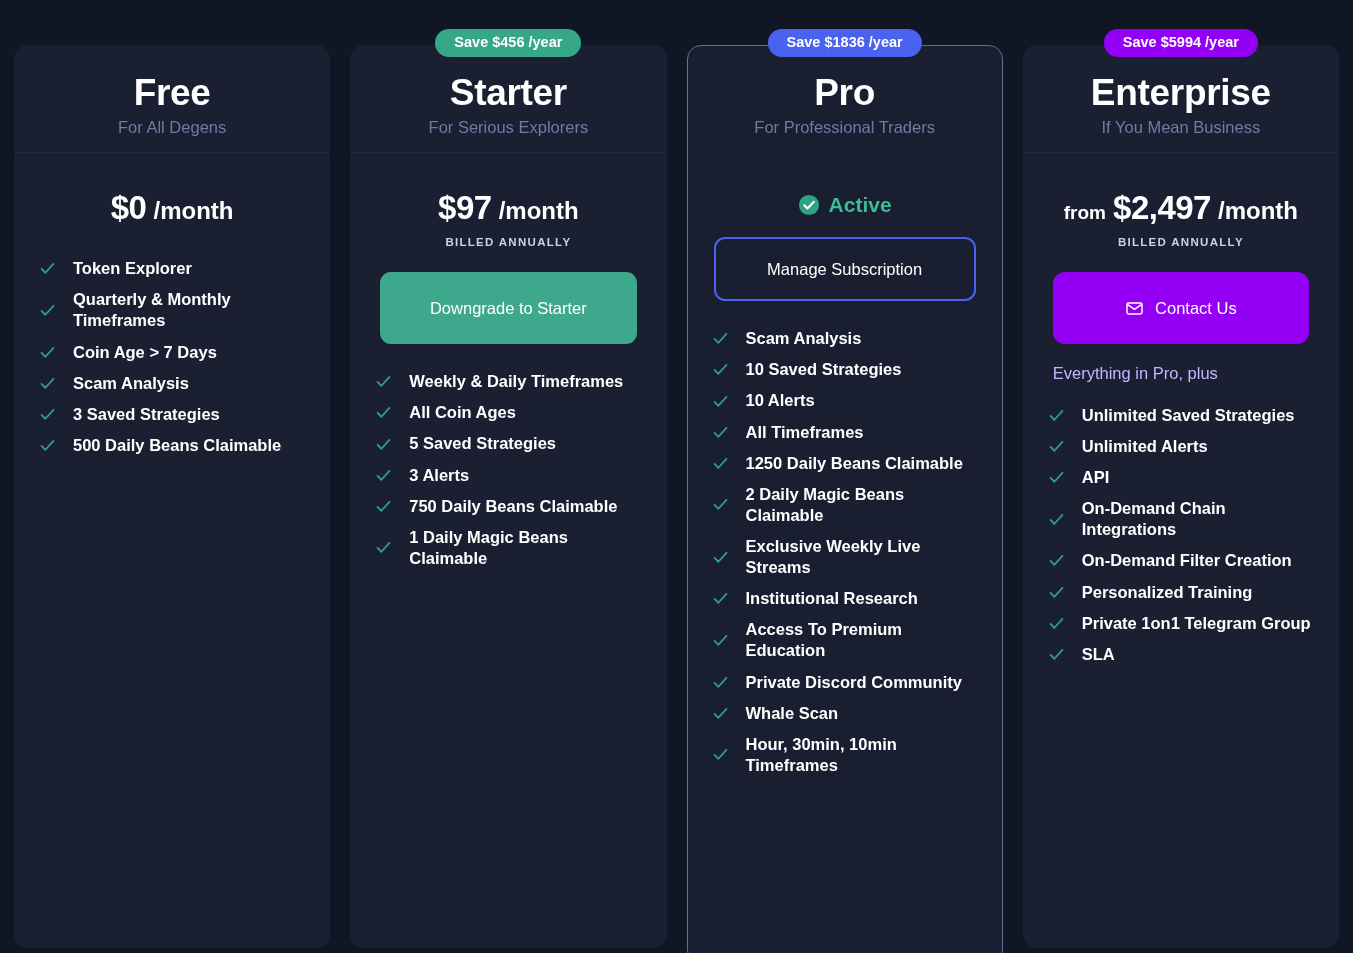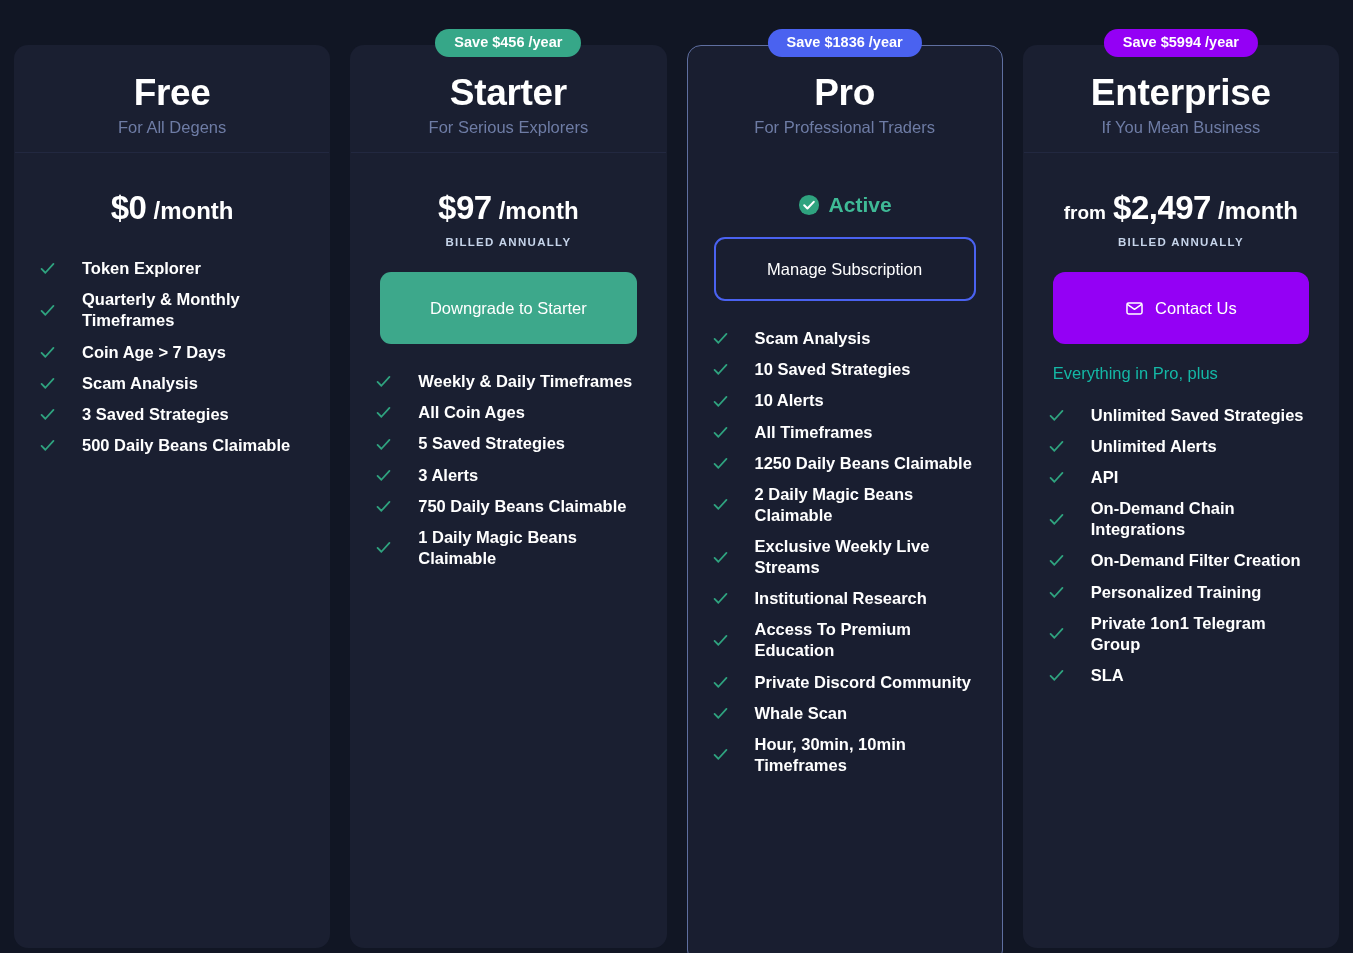--- a/index.html
+++ b/index.html
@@ -159,36 +159,36 @@
   }
   .cta.solid-teal   { background: #3da88b; }
   .cta.outline-blue { background: transparent; border: 2px solid #4a62f0; height: 64px; }
   .cta.solid-purple { background: #9400f5; border-radius: 12px; }
 
   .mail-icon { width: 19px; height: 19px; flex: 0 0 19px; }
 
   .everything-note {
     padding: 19px 29px 0 29px;
     font-size: 16.5px;
-    color: #14b8a6;
+    color: #c4b5fd;
     line-height: 1.25;
   }
 
   .features {
     list-style: none;
     padding: 0 22px 0 24px;
     margin-top: 16px;
   }
   .features.top-spaced { margin-top: 22px; }
   .features.no-cta { margin-top: 0; padding-top: 2px; }
 
   .feature {
     display: flex;
     align-items: center;
-    gap: 26px;
+    gap: 17px;
     padding: 5px 0;
     min-height: 30px;
   }
 
   .check-icon {
     width: 17px;
     height: 17px;
     flex: 0 0 17px;
   }
 

